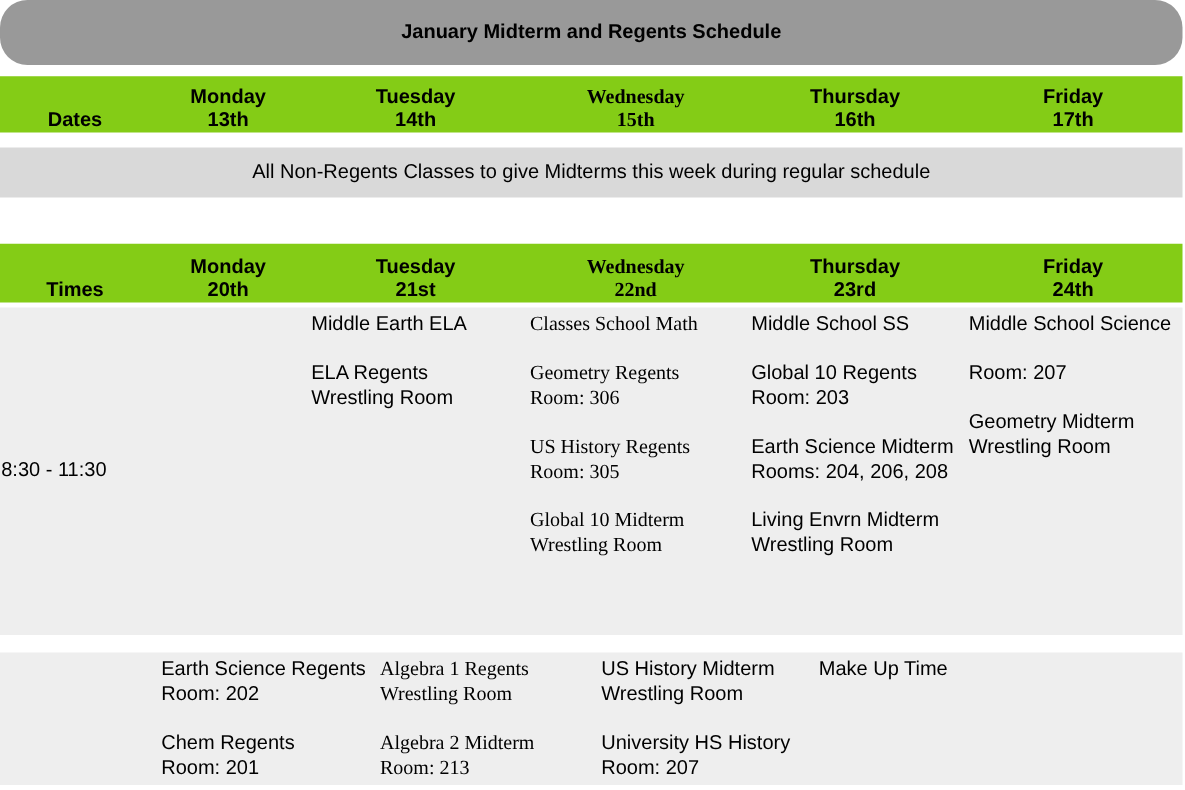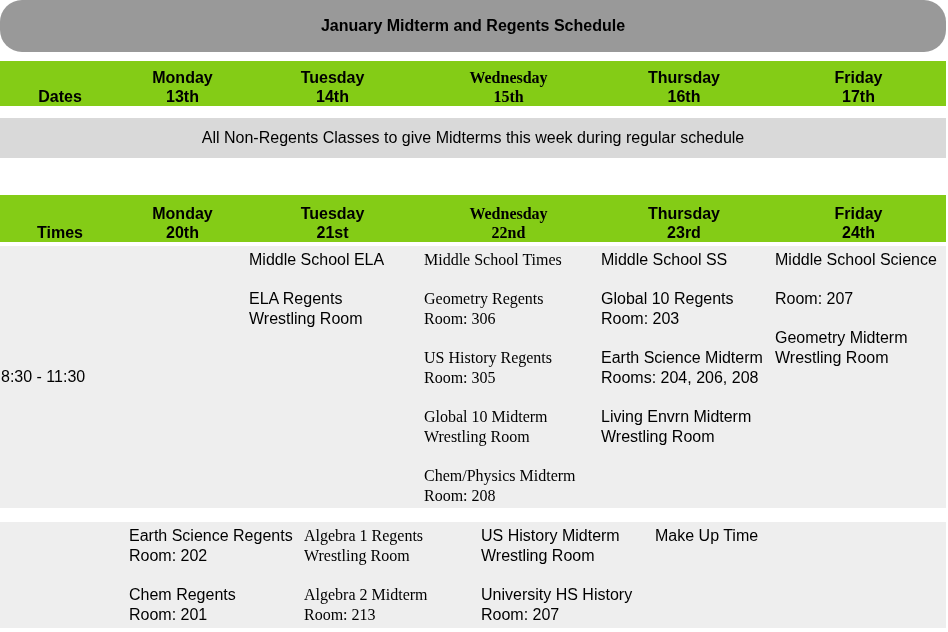--- a/index.html
+++ b/index.html
@@ -85,46 +85,42 @@
     </div>
 </div>
 
 <div class="band row row-am">
   <div class="tcell w0">
       <span>8:30 - 11:30</span>
     </div>
   <div class="dcell w1"></div>
   <div class="dcell w2">
       <div class="entry">
-        <div>Middle School ELA</div>
+        <div>Middle Earth ELA</div>
       </div>
       <div class="entry">
         <div>ELA Regents</div>
         <div>Wrestling Room</div>
       </div>
     </div>
   <div class="dcell w3">
       <div class="entry">
-        <div>Middle School Times</div>
+        <div>Classes School Math</div>
       </div>
       <div class="entry">
         <div>Geometry Regents</div>
         <div>Room: 306</div>
       </div>
       <div class="entry">
         <div>US History Regents</div>
         <div>Room: 305</div>
       </div>
       <div class="entry">
         <div>Global 10 Midterm</div>
         <div>Wrestling Room</div>
-      </div>
-      <div class="entry">
-        <div>Chem/Physics Midterm</div>
-        <div>Room: 208</div>
       </div>
     </div>
   <div class="dcell w4">
       <div class="entry">
         <div>Middle School SS</div>
       </div>
       <div class="entry">
         <div>Global 10 Regents</div>
         <div>Room: 203</div>
       </div>

